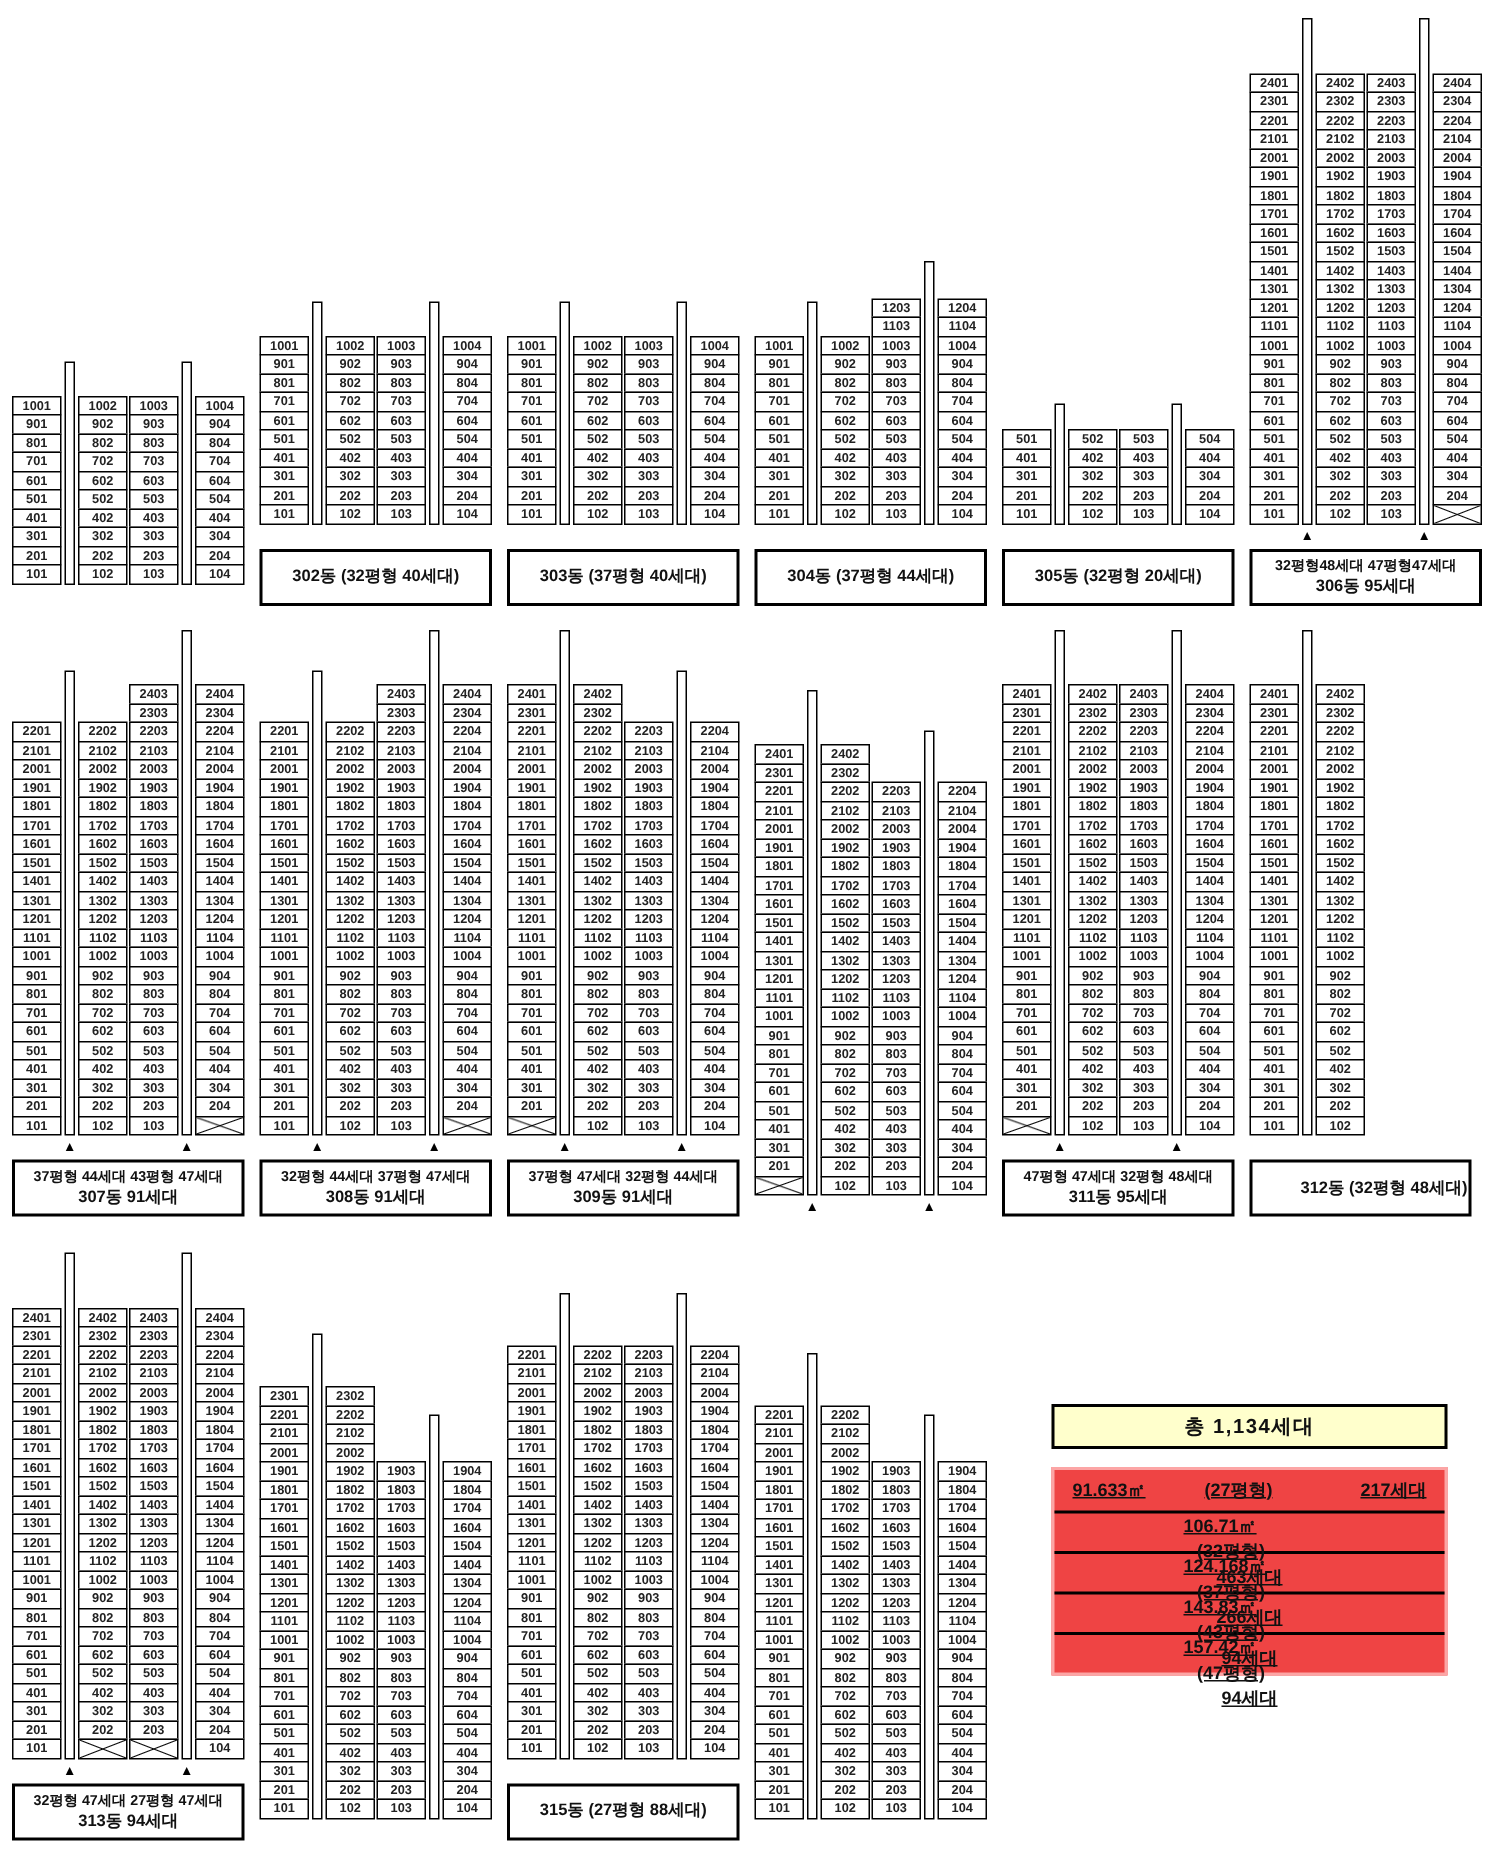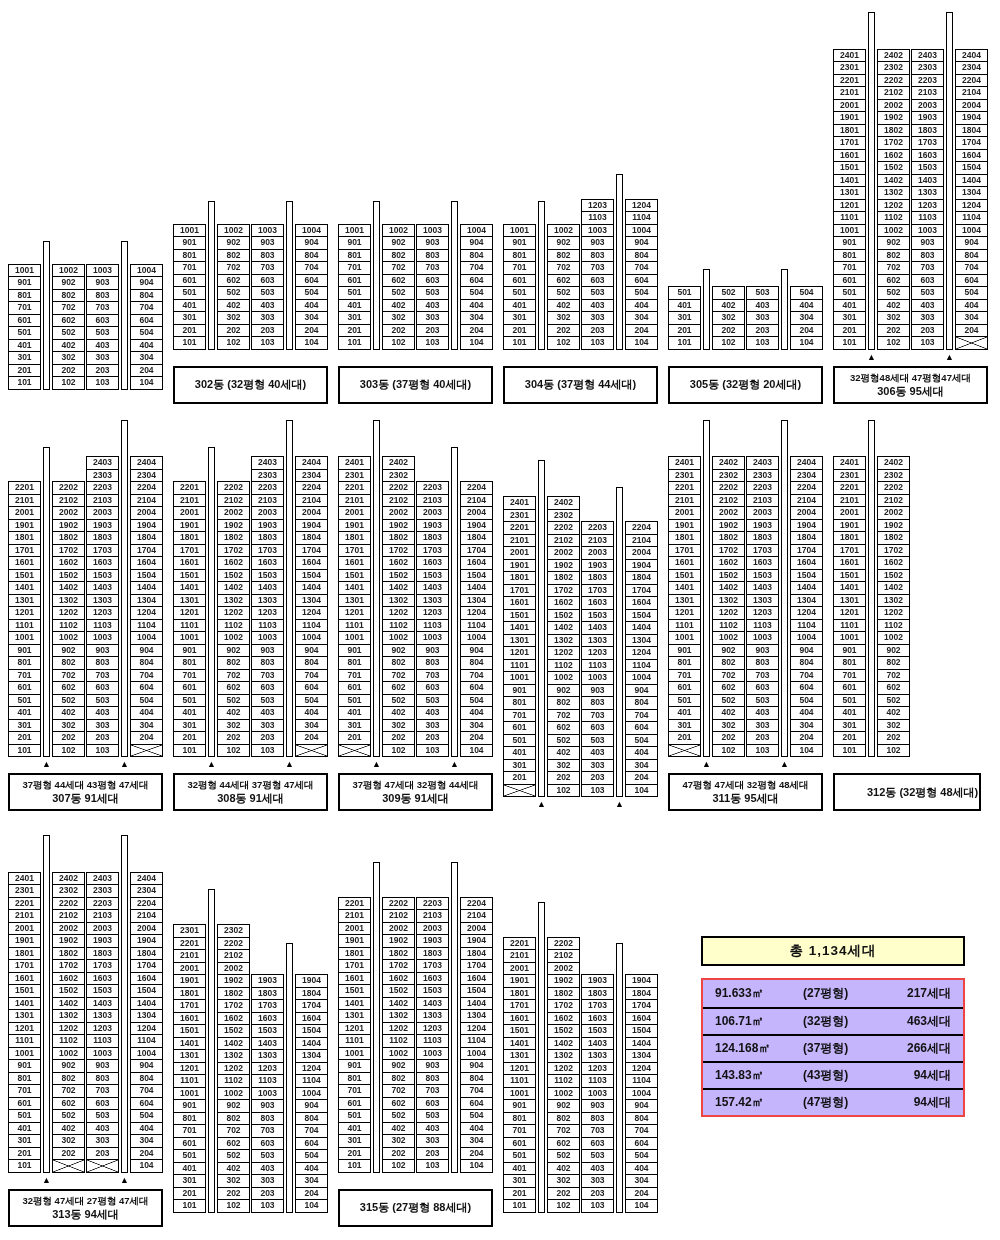--- a/index.html
+++ b/index.html
@@ -41,23 +41,23 @@
   .label1{font-size:11px;line-height:13px;white-space:nowrap;}
   .labelbox.two .label1{font-size:9.5px;line-height:12px;}
   .label2{font-size:11px;line-height:14px;white-space:nowrap;}
 
   .summary{box-sizing:border-box;width:264px;align-self:flex-end;margin-left:33px;margin-bottom:110px;}
   .sum-header{
     box-sizing:border-box;border:2px solid #000;background:#ffffcc;height:30px;
     display:flex;align-items:center;justify-content:center;
     font-weight:bold;font-size:13.5px;letter-spacing:1px;
   }
-  .sum-table{margin-top:12px;border:2px solid #ef4444;background:#c4b5fd;}
+  .sum-table{margin-top:12px;border:2px solid #fca5a5;background:#ef4444;text-decoration:underline;}
   .sum-row{display:flex;align-items:center;height:27px;padding:0 12px;font-weight:bold;font-size:12px;box-sizing:border-box;}
-  .sum-row + .sum-row{border-top:2px solid #000;}
+  .sum-row + .sum-row{border-top:2px solid #000;flex-direction:column;}
   .sum-area{width:88px;text-align:left;}
   .sum-type{width:70px;text-align:left;}
   .sum-count{flex:1;text-align:right;}
 </style>
 </head>
 <body>
 
 <div class="brow" id="row1">
     <div class="building">
       <div class="grid">

